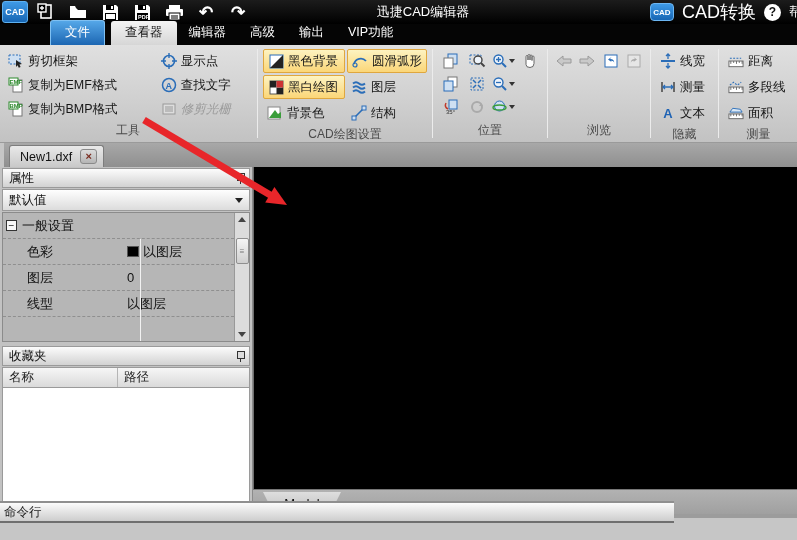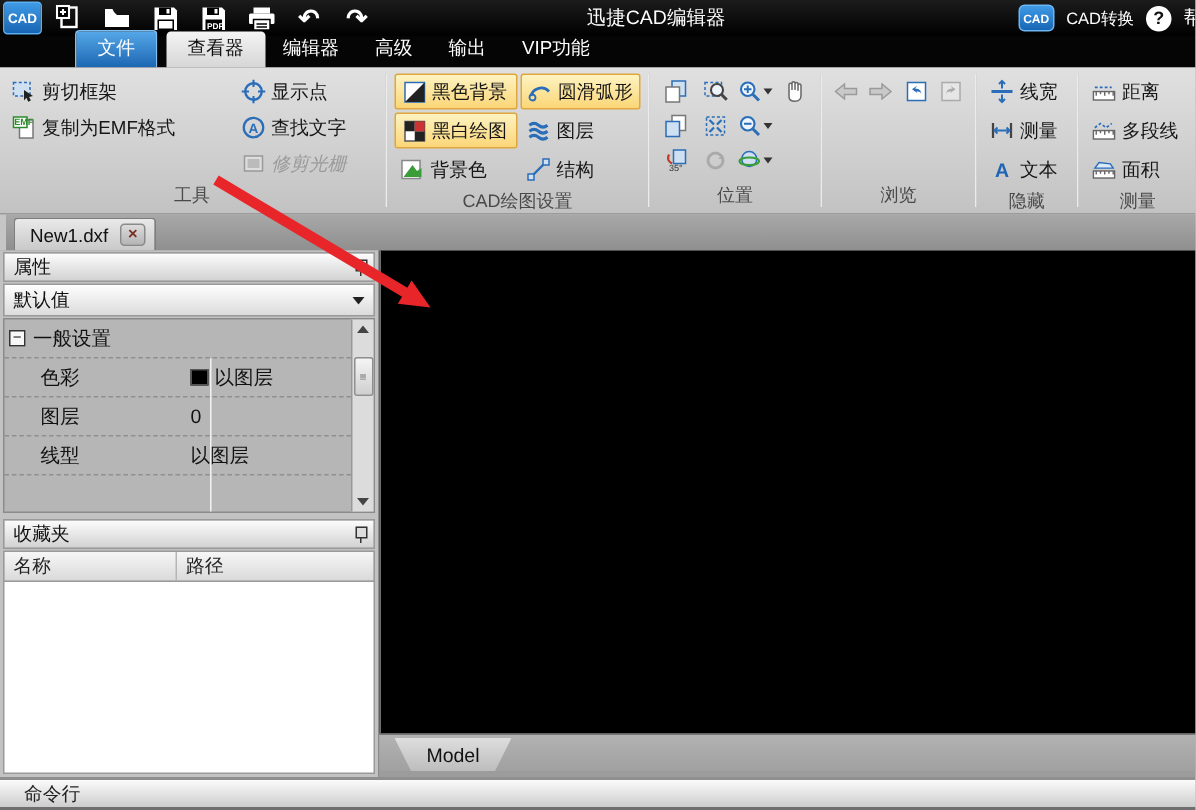--- a/index.html
+++ b/index.html
@@ -10,21 +10,21 @@
   .titlebar { position:absolute; left:0; top:0; width:797px; height:24px;
     background:linear-gradient(#1c1c1c,#000); display:flex; align-items:center; color:#fff; }
   .tb-left { display:flex; align-items:center; gap:4px; padding-left:2px; }
   .tb-btn { width:28px; height:22px; display:flex; align-items:center; justify-content:center; }
   .cad-logo { width:26px; height:22px; background:linear-gradient(#3f9ae6,#1766b4); border:1px solid #5db0f0;
     border-radius:3px; color:#fff; font-size:9px; font-weight:bold; display:flex; align-items:center; justify-content:center; }
   .tb-title { flex:1; text-align:center; font-size:13px; color:#fff; padding-right:56px; }
   .tb-right { display:flex; align-items:center; gap:8px; padding-right:0; }
   .cad-badge { width:24px; height:18px; background:linear-gradient(#3f9ae6,#1766b4); border-radius:4px;
     border:1px solid #6cb6f2; color:#fff; font-size:8px; font-weight:bold; display:flex; align-items:center; justify-content:center; }
-  .convert-label { font-size:11px; color:#fff; }
+  .convert-label { font-size:18px; color:#fff; }
   .help-circle { width:17px; height:17px; border-radius:50%; background:#fff; color:#111;
     font-size:12px; font-weight:bold; display:flex; align-items:center; justify-content:center; }
   .partial-glyph { font-size:13px; color:#fff; width:8px; overflow:hidden; white-space:nowrap; }
   .uarrow { font-size:17px; font-weight:bold; color:#fff; line-height:1; }
 
   
   .menubar { position:absolute; left:0; top:24px; width:797px; height:21px; background:#050505;
     display:flex; align-items:flex-end;padding-left:42px; }
   .mtab { font-size:12.5px; color:#fff; padding:3px 12px 4px; cursor:default; }
   .mtab-file { background:linear-gradient(#55a7e8,#1c66b2); border:1px solid #7fc0f2; border-bottom:none;
@@ -95,23 +95,23 @@
 
   
   .canvaswrap { flex:1; display:flex; flex-direction:column; background:#9c9c9c; }
   .canvas { height:322px; background:#000; border-left:1px solid #6e6e6e; }
   .modelstrip { height:25px; background:linear-gradient(#b2b2b2,#a0a0a0); display:flex; align-items:stretch; border-top:1px solid #777; }
   .modeltab { margin-left:10px; margin-top:2px; width:78px; background:linear-gradient(#dedede,#bdbdbd);
     clip-path:polygon(0 0, 100% 0, calc(100% - 11px) 100%, 11px 100%);
     display:flex; align-items:center; justify-content:center; font-size:13px; color:#111; }
 
   
-  .cmdbar { position:absolute; left:0; top:518px; width:797px; height:22px;
+  .cmdbar { position:absolute; left:0; top:501px; width:674px; height:22px;
     background:linear-gradient(#fbfbfb,#cdcdcd); border-top:2px solid #8f8f8f; border-bottom:2px solid #6f6f6f;
-    display:flex; align-items:center; font-size:12.5px; color:#222; padding-left:16px; }
+    display:flex; align-items:center; font-size:12.5px; color:#222; padding-left:4px; }
 
   
   .annot { position:absolute; left:0; top:0; width:797px; height:540px; pointer-events:none; z-index:60; }
 
   svg.ic { display:block; }
 </style>
 </head>
 <body>
 
 <div class="titlebar">
@@ -198,20 +198,30 @@
         <div class="rbtn">
           <span class="icn">
             <svg class="ic" width="16" height="16" viewBox="0 0 16 16">
               <rect x="5" y="3" width="9" height="12" fill="#fff" stroke="#777"></rect>
               <rect x="1" y="1" width="9" height="7" fill="#fff" stroke="#2d8a2d"></rect>
               <text x="1.5" y="6.5" class="minitxt">EMF</text>
             </svg>
           </span>
           <span>复制为EMF格式</span>
         </div>
+        <div class="rbtn">
+          <span class="icn">
+            <svg class="ic" width="16" height="16" viewBox="0 0 16 16">
+              <rect x="5" y="3" width="9" height="12" fill="#fff" stroke="#777"></rect>
+              <rect x="1" y="1" width="9" height="7" fill="#fff" stroke="#2d8a2d"></rect>
+              <text x="1.5" y="6.5" class="minitxt">BMP</text>
+            </svg>
+          </span>
+          <span>复制为BMP格式</span>
+        </div>
       </div>
       <div class="rcol" style="width:96px">
         <div class="rbtn">
           <span class="icn">
             <svg class="ic" width="16" height="16" viewBox="0 0 16 16">
               <circle cx="8" cy="8" r="5.5" fill="none" stroke="#2a6db8" stroke-width="1.6"></circle>
               <path d="M8 0v5M8 11v5M0 8h5M11 8h5" stroke="#2a6db8" stroke-width="1.4"></path>
             </svg>
           </span>
           <span>显示点</span>

